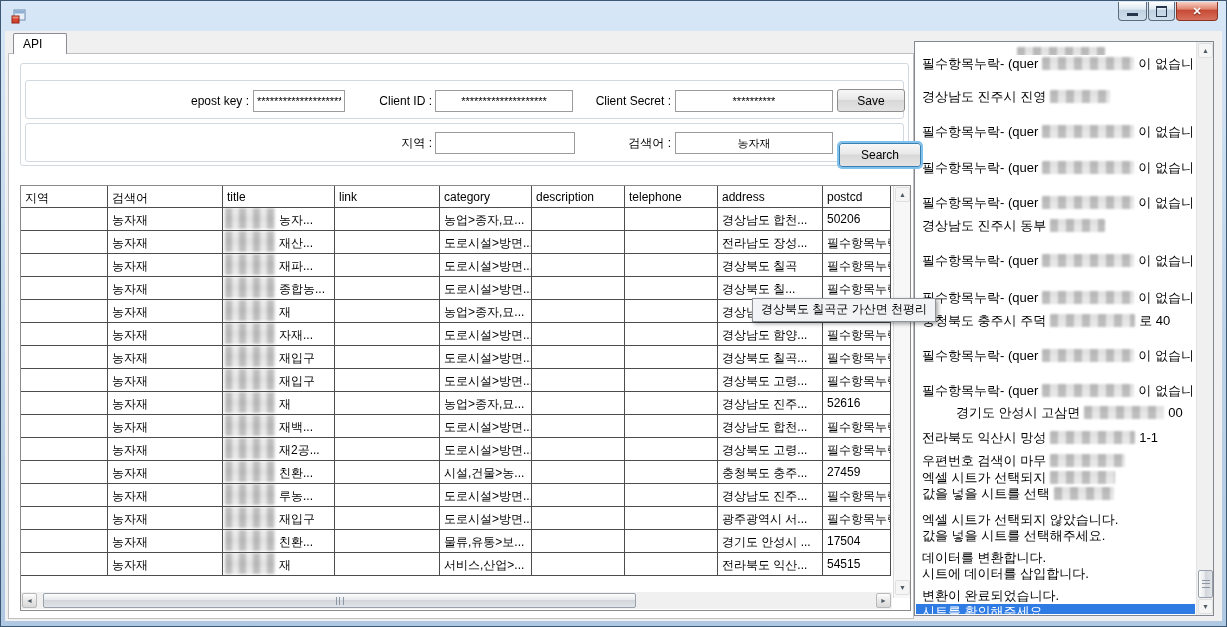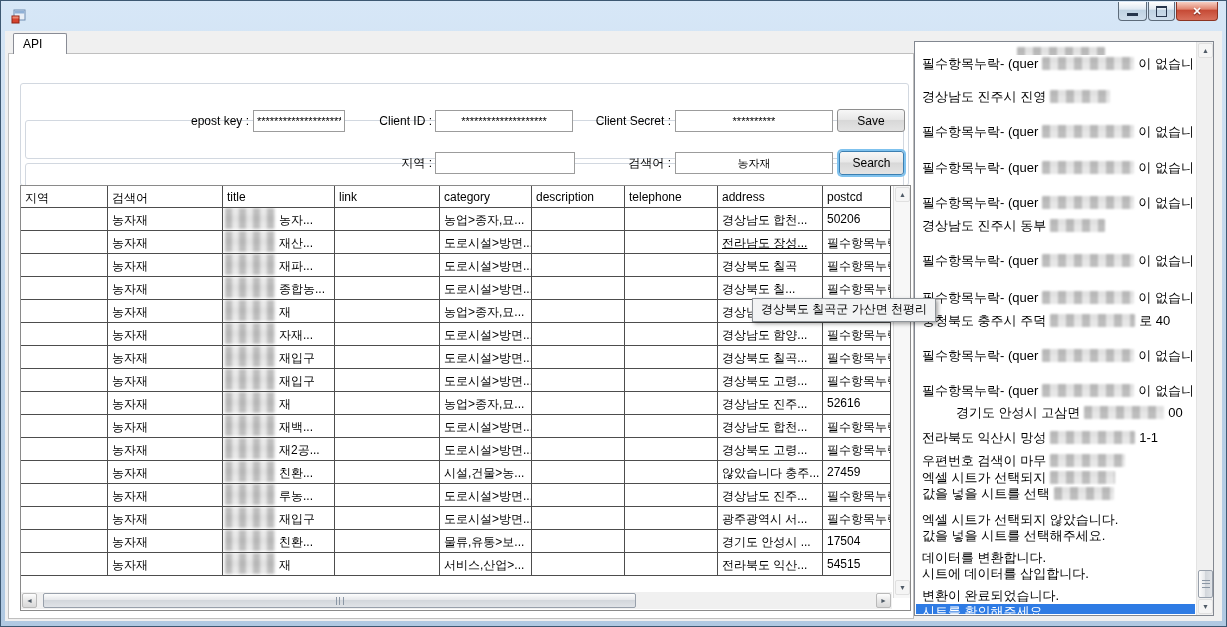--- a/index.html
+++ b/index.html
@@ -21,21 +21,21 @@
   .glyph-max{width:9px;height:8px;border:1px solid #27364c;border-top-width:2px;}
   .glyph-close{color:#fff;font-size:11px;font-weight:bold;text-shadow:0 1px 1px #70211a;}
   .client{position:absolute;left:4px;right:4px;top:30px;bottom:5px;background:#f0f0f0;}
   
   .tab{position:absolute;left:8px;top:2px;width:54px;height:21px;background:#fff;
        border:1px solid #898c95;border-bottom:none;border-radius:2px 2px 0 0;z-index:3;
        font-size:12px;padding-left:9px;line-height:21px;box-sizing:border-box;}
   .tabpage{position:absolute;left:3px;top:22px;width:906px;height:566px;background:#fff;
            border:1px solid #bfbfbf;box-sizing:border-box;z-index:1;}
   
-  .gbox{position:absolute;border:1px solid #d2d8e0;border-radius:3px;margin-top:20px;}
+  .gbox{position:absolute;border:1px solid #d2d8e0;border-radius:3px;}
   .gbox-outer{left:11px;top:9px;width:887px;height:101px;}
   .gbox-inner{position:absolute;left:4px;height:37px;width:877px;}
   .flabel{position:absolute;height:22px;display:flex;align-items:center;justify-content:flex-end;
           font-size:12px;color:#000;white-space:nowrap;}
   .fin{position:absolute;height:20px;border:1px solid #9c9c9c;background:#fff;font-size:11px;
        font-family:"Liberation Sans",sans-serif;padding:0 3px;box-sizing:content-box;}
   .fin.center{text-align:center;}
   .btn{position:absolute;border:1px solid #8e8e8e;border-radius:3px;font-size:12px;
        background:linear-gradient(#f7f7f7,#e8e8e8 45%,#d8d8d8 50%,#e4e4e4);cursor:default;
        font-family:"Liberation Sans",sans-serif;}
@@ -126,21 +126,21 @@
         <div class="flabel" style="left:330px;top:26px;width:81px;">Client ID :</div>
         <input class="fin center" style="left: 414px; top: 26px; width: 130px;" value="********************">
         <div class="flabel" style="left:556px;top:26px;width:94px;">Client Secret :</div>
         <input class="fin center" style="left: 654px; top: 26px; width: 150px;" value="**********">
         <button class="btn" style="left:816px;top:25px;width:68px;height:23px;">Save</button>
 
         <div class="flabel" style="left:340px;top:68px;width:71px;">지역 :</div>
         <input class="fin" style="left: 414px; top: 68px; width: 132px;">
         <div class="flabel" style="left:560px;top:68px;width:90px;">검색어 :</div>
         <input class="fin center" style="left: 654px; top: 68px; width: 150px;" value="농자재">
-        <button class="btn default-focus" style="left:818px;top:67px;width:65px;height:24px;">Search</button>
+        <button class="btn default-focus" style="left:818px;top:79px;width:82px;height:24px;">Search</button>
       </div>
 
       <div class="grid">
         <div class="g-area" id="grid-head">
             <div class="g-row head">
               <div class="g-cell" style="width: 87px;">지역</div>
               <div class="g-cell" style="width: 115px;">검색어</div>
               <div class="g-cell" style="width: 112px;">title</div>
               <div class="g-cell" style="width: 105px;">link</div>
               <div class="g-cell" style="width: 92px;">category</div>
@@ -163,21 +163,21 @@
               <div class="g-cell" style="width: 68px;">50206</div>
             </div>
             <div class="g-row">
               <div class="g-cell" style="width: 87px;"></div>
               <div class="g-cell" style="width: 115px;">농자재</div>
               <div class="g-cell" style="width: 112px;"><div class="title-blur"></div><span style="margin-left: 52px;">재산...</span></div>
               <div class="g-cell" style="width: 105px;"></div>
               <div class="g-cell" style="width: 92px;">도로시설&gt;방면...</div>
               <div class="g-cell" style="width: 93px;"></div>
               <div class="g-cell" style="width: 93px;"></div>
-              <div class="g-cell" style="width: 105px; text-decoration: underline;">전라남도 장성...</div>
+              <div class="g-cell" style="width: 105px;">전라남도 장성...</div>
               <div class="g-cell" style="width: 68px;">필수항목누락</div>
             </div>
             <div class="g-row">
               <div class="g-cell" style="width: 87px;"></div>
               <div class="g-cell" style="width: 115px;">농자재</div>
               <div class="g-cell" style="width: 112px;"><div class="title-blur"></div><span style="margin-left: 52px;">재파...</span></div>
               <div class="g-cell" style="width: 105px;"></div>
               <div class="g-cell" style="width: 92px;">도로시설&gt;방면...</div>
               <div class="g-cell" style="width: 93px;"></div>
               <div class="g-cell" style="width: 93px;"></div>
@@ -273,21 +273,21 @@
               <div class="g-cell" style="width: 68px;">필수항목누락</div>
             </div>
             <div class="g-row">
               <div class="g-cell" style="width: 87px;"></div>
               <div class="g-cell" style="width: 115px;">농자재</div>
               <div class="g-cell" style="width: 112px;"><div class="title-blur"></div><span style="margin-left: 52px;">친환...</span></div>
               <div class="g-cell" style="width: 105px;"></div>
               <div class="g-cell" style="width: 92px;">시설,건물&gt;농...</div>
               <div class="g-cell" style="width: 93px;"></div>
               <div class="g-cell" style="width: 93px;"></div>
-              <div class="g-cell" style="width: 105px;">않았습니다 충주...</div>
+              <div class="g-cell" style="width: 105px;">충청북도 충주...</div>
               <div class="g-cell" style="width: 68px;">27459</div>
             </div>
             <div class="g-row">
               <div class="g-cell" style="width: 87px;"></div>
               <div class="g-cell" style="width: 115px;">농자재</div>
               <div class="g-cell" style="width: 112px;"><div class="title-blur"></div><span style="margin-left: 52px;">루농...</span></div>
               <div class="g-cell" style="width: 105px;"></div>
               <div class="g-cell" style="width: 92px;">도로시설&gt;방면...</div>
               <div class="g-cell" style="width: 93px;"></div>
               <div class="g-cell" style="width: 93px;"></div>

